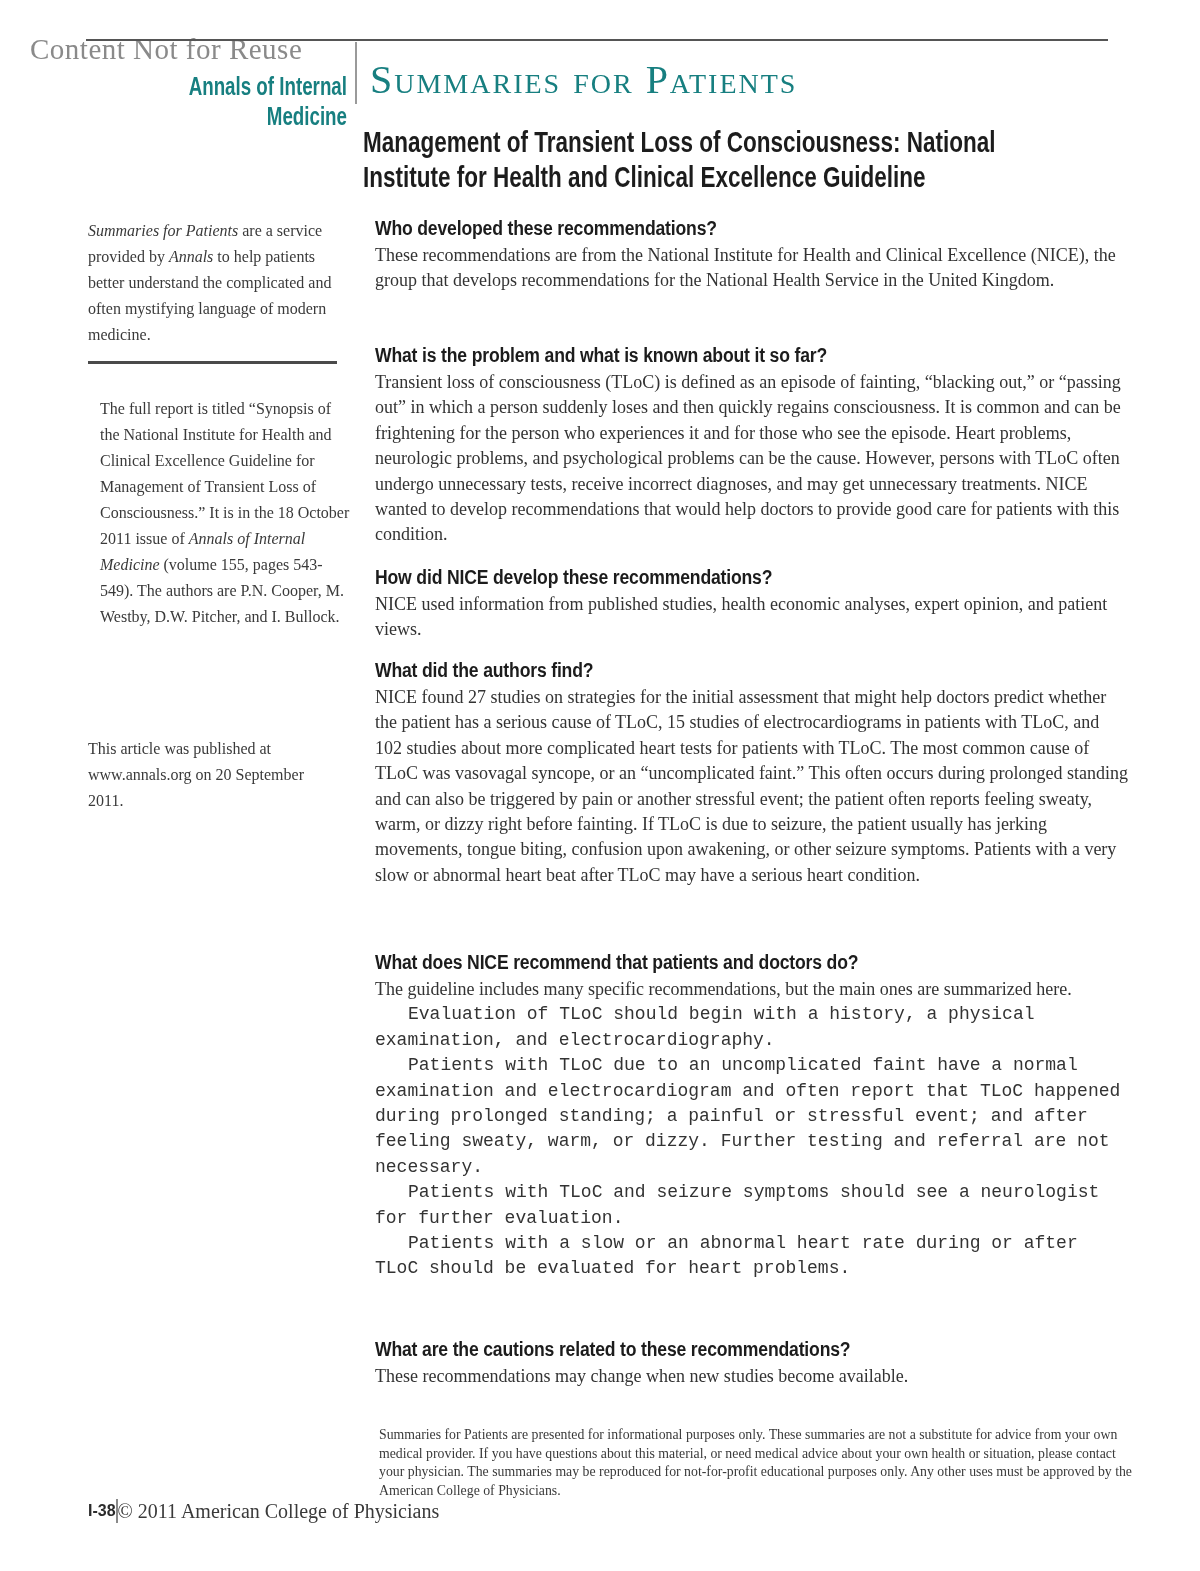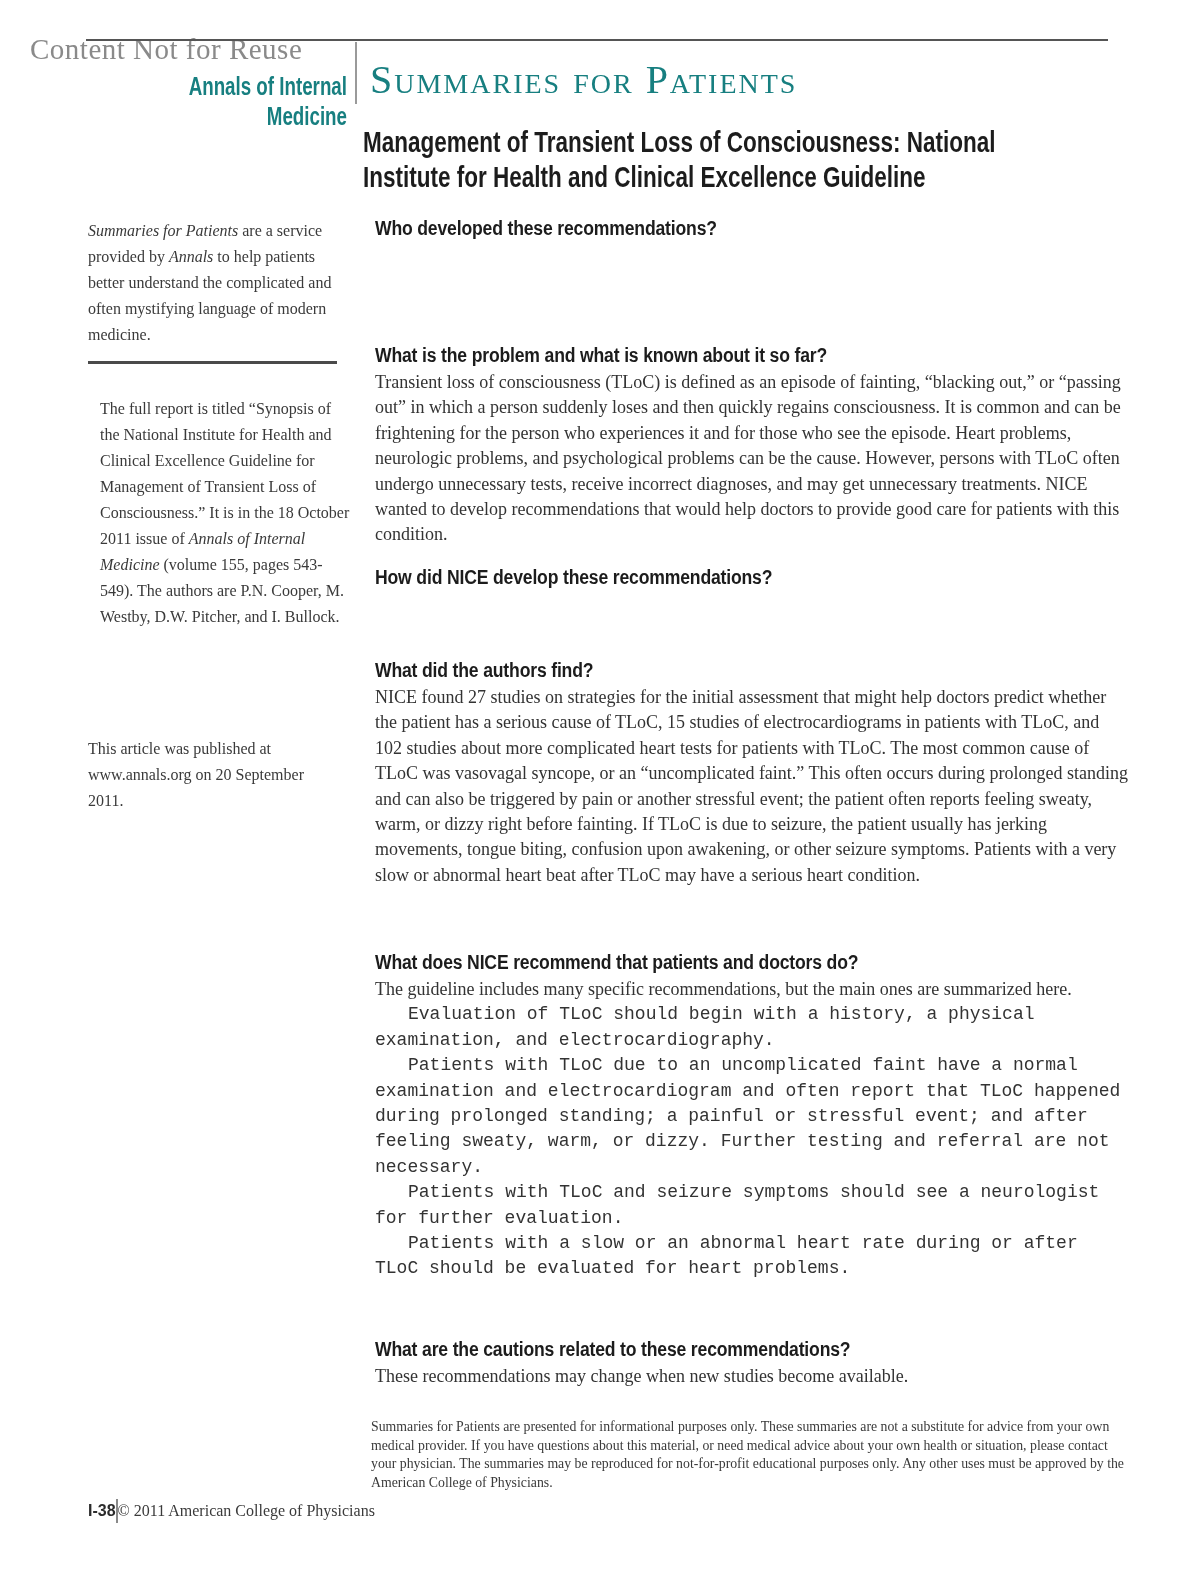--- a/index.html
+++ b/index.html
@@ -29,26 +29,26 @@
   
   .main-col{position:absolute;left:363px;top:0;width:755px;}
   .section{position:absolute;left:12px;width:100%;}
   .s0{top:216px;} .s1{top:343px;} .s2{top:565px;} .s3{top:658px;} .s4{top:950px;} .s5{top:1337px;}
   .heading{margin:0 0 3px 0;font-family:"Liberation Sans",sans-serif;font-weight:bold;
            font-size:20px;line-height:24px;color:#1c1c1c;white-space:nowrap;
            transform:scaleX(0.88);transform-origin:0 0;letter-spacing:-0.2px;}
   .para{margin:0;font-size:18px;line-height:25.4px;}
   .para.indent{text-indent:33px;font-family:Liberation Mono, monospace;}
   
-  .footnote{position:absolute;left:363px;top:1410px;width:755px;margin:8px;
+  .footnote{position:absolute;left:363px;top:1410px;width:755px;margin:16px;
             font-size:13.8px;line-height:18.6px;color:#3a3a3a;}
   .pagefoot{position:absolute;left:88px;top:1499px;display:flex;align-items:center;gap:0;}
   .page-label{font-family:"Liberation Sans",sans-serif;font-weight:bold;font-size:16px;color:#2b2b2b;}
   .foot-divider{width:2px;height:24px;background:#8a8a8a;}
-  .copyright{font-size:16px;color:#3a3a3a;}
+  .copyright{font-size:20px;color:#3a3a3a;}
   i{font-style:italic;}
 </style>
 </head>
 <body>
 
 <div class="page">
 
   <div class="watermark">Content Not for Reuse</div>
   <div class="top-rule"></div>
 
@@ -64,31 +64,37 @@
   <aside class="sidebar">
     <p class="side-block sb1"><i>Summaries for Patients</i><span> are a service provided by </span><i>Annals</i><span> to help patients better understand the complicated and often mystifying language of modern medicine.</span></p>
     <hr class="side-rule">
     <p class="side-block sb2"><span>The full report is titled “Synopsis of the National Institute for Health and Clinical Excellence Guideline for Management of Transient Loss of Consciousness.” It is in the 18 October 2011 issue of </span><i>Annals of Internal Medicine</i><span> (volume 155, pages 543-549). The authors are P.N. Cooper, M. Westby, D.W. Pitcher, and I. Bullock.</span></p>
     <p class="side-block sb3">This article was published at www.annals.org on 20 September 2011.</p>
   </aside>
 
   <main class="main-col">
   <section class="section s0">
     <h2 class="heading">Who developed these recommendations?</h2>
+    <div class="body">
+          <p class="para">These recommendations are from the National Institute for Health and Clinical Excellence (NICE), the group that develops recommendations for the National Health Service in the United Kingdom.</p>
+        </div>
   </section>
 
   <section class="section s1">
     <h2 class="heading">What is the problem and what is known about it so far?</h2>
     <div class="body">
           <p class="para">Transient loss of consciousness (TLoC) is defined as an episode of fainting, “blacking out,” or “passing out” in which a person suddenly loses and then quickly regains consciousness. It is common and can be frightening for the person who experiences it and for those who see the episode. Heart problems, neurologic problems, and psychological problems can be the cause. However, persons with TLoC often undergo unnecessary tests, receive incorrect diagnoses, and may get unnecessary treatments. NICE wanted to develop recommendations that would help doctors to provide good care for patients with this condition.</p>
         </div>
   </section>
 
   <section class="section s2">
     <h2 class="heading">How did NICE develop these recommendations?</h2>
+    <div class="body">
+          <p class="para">NICE used information from published studies, health economic analyses, expert opinion, and patient views.</p>
+        </div>
   </section>
 
   <section class="section s3">
     <h2 class="heading">What did the authors find?</h2>
     <div class="body">
           <p class="para">NICE found 27 studies on strategies for the initial assessment that might help doctors predict whether the patient has a serious cause of TLoC, 15 studies of electrocardiograms in patients with TLoC, and 102 studies about more complicated heart tests for patients with TLoC. The most common cause of TLoC was vasovagal syncope, or an “uncomplicated faint.” This often occurs during prolonged standing and can also be triggered by pain or another stressful event; the patient often reports feeling sweaty, warm, or dizzy right before fainting. If TLoC is due to seizure, the patient usually has jerking movements, tongue biting, confusion upon awakening, or other seizure symptoms. Patients with a very slow or abnormal heart beat after TLoC may have a serious heart condition.</p>
         </div>
   </section>
 
   <section class="section s4">

